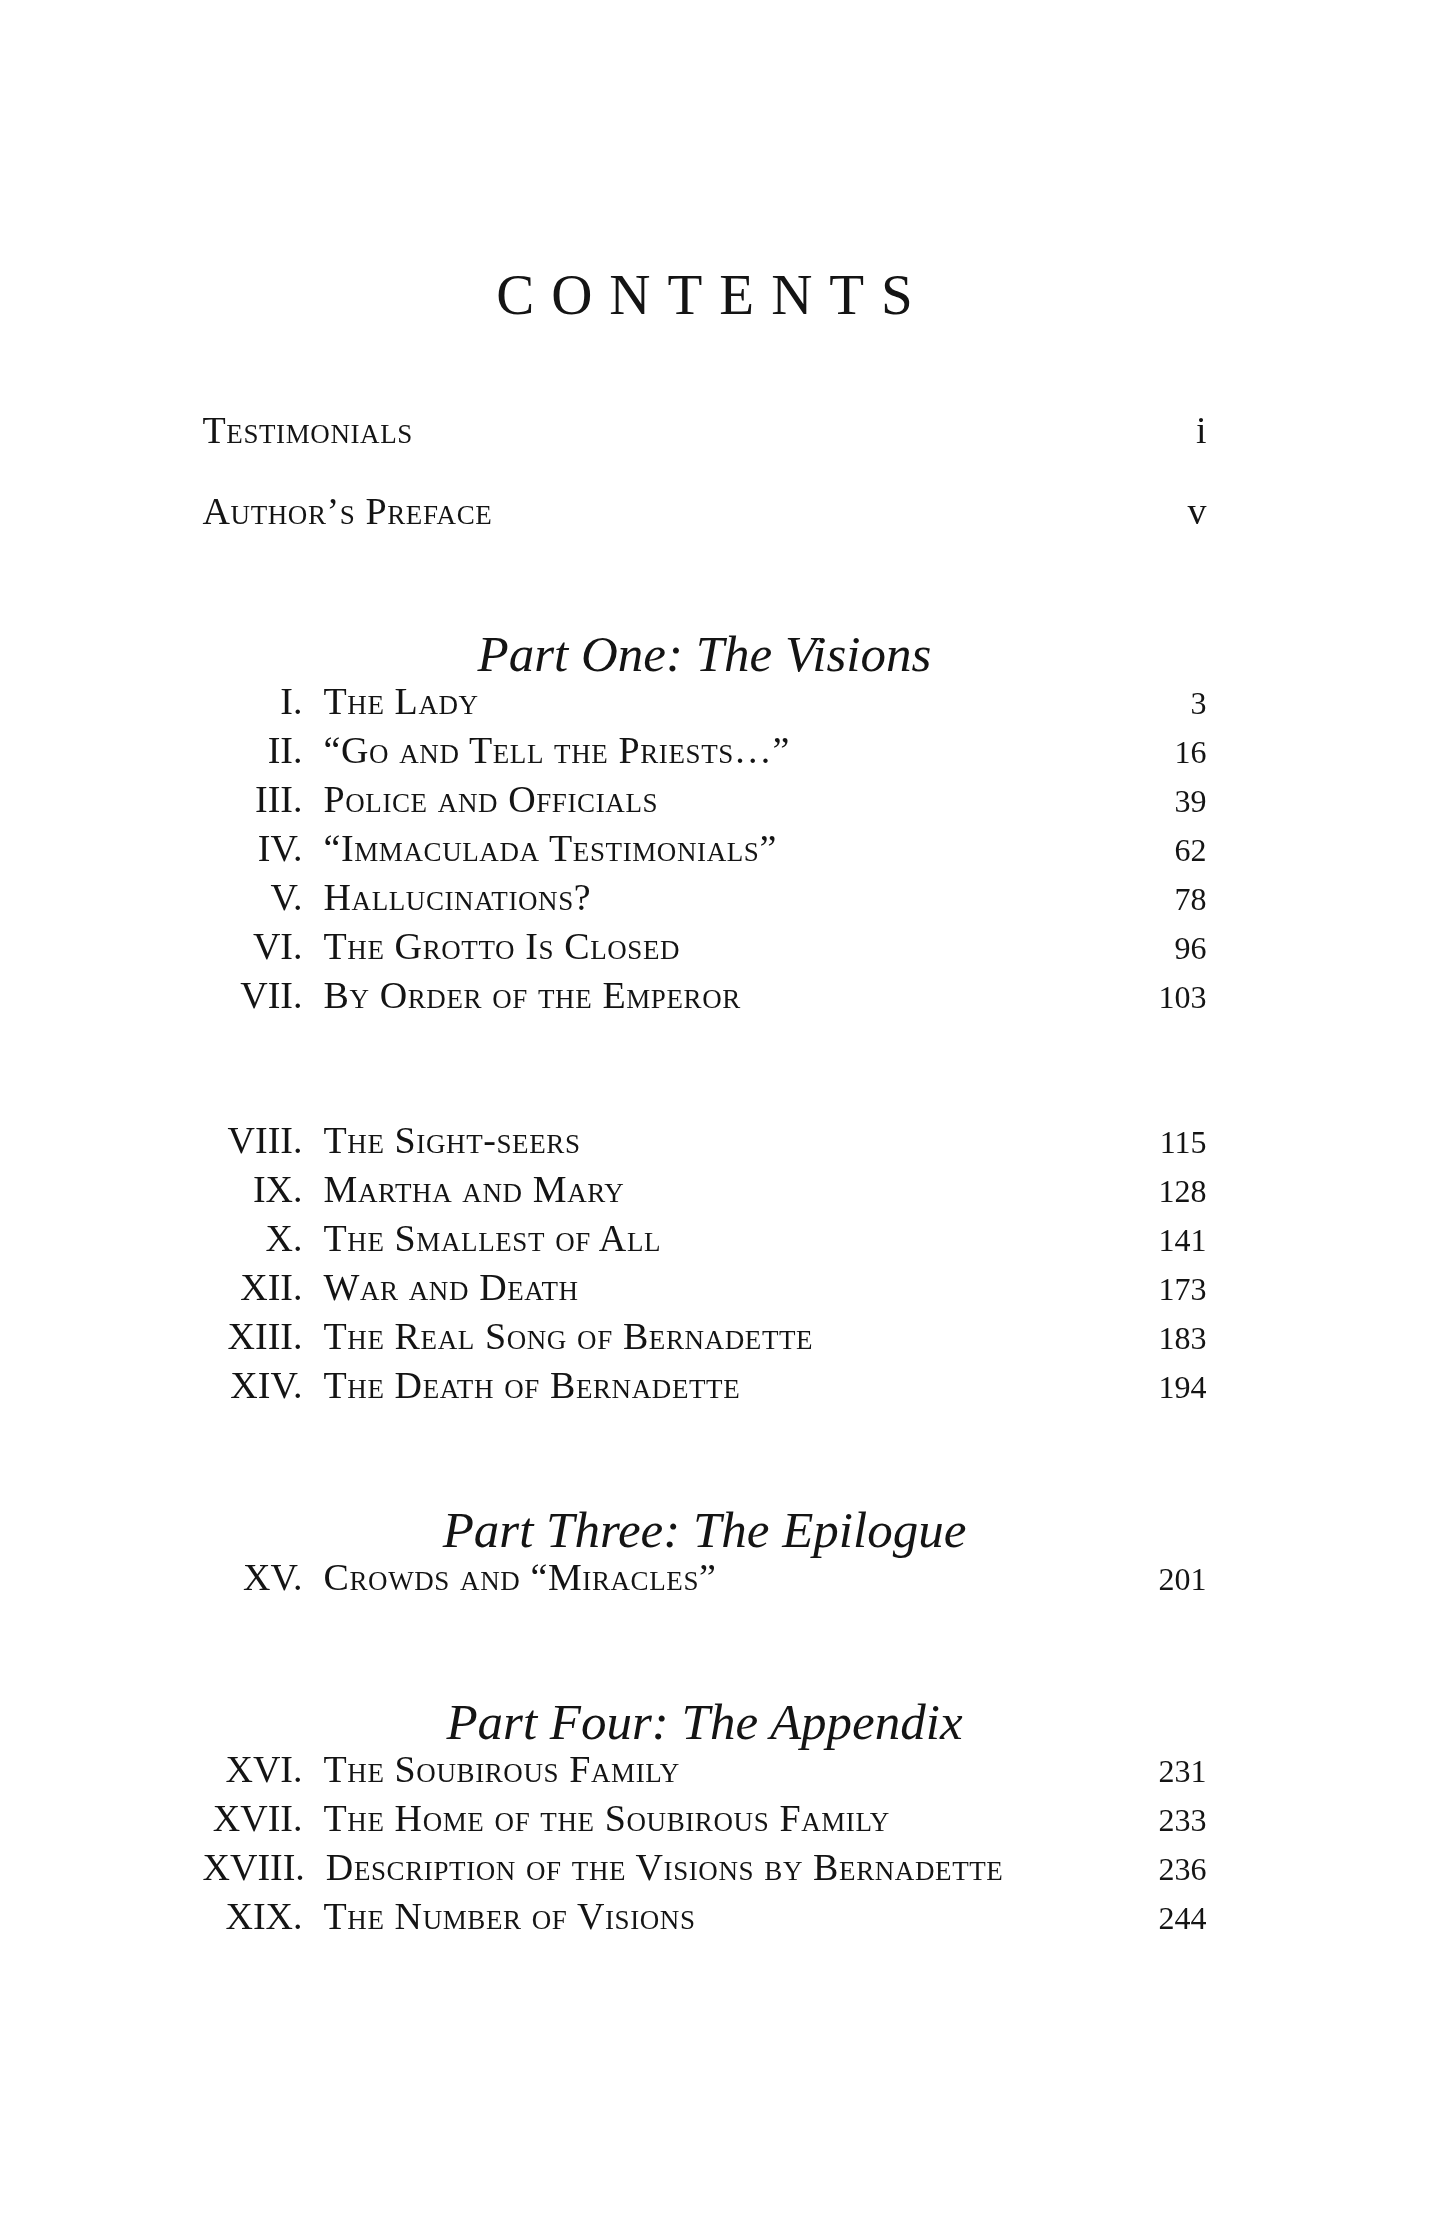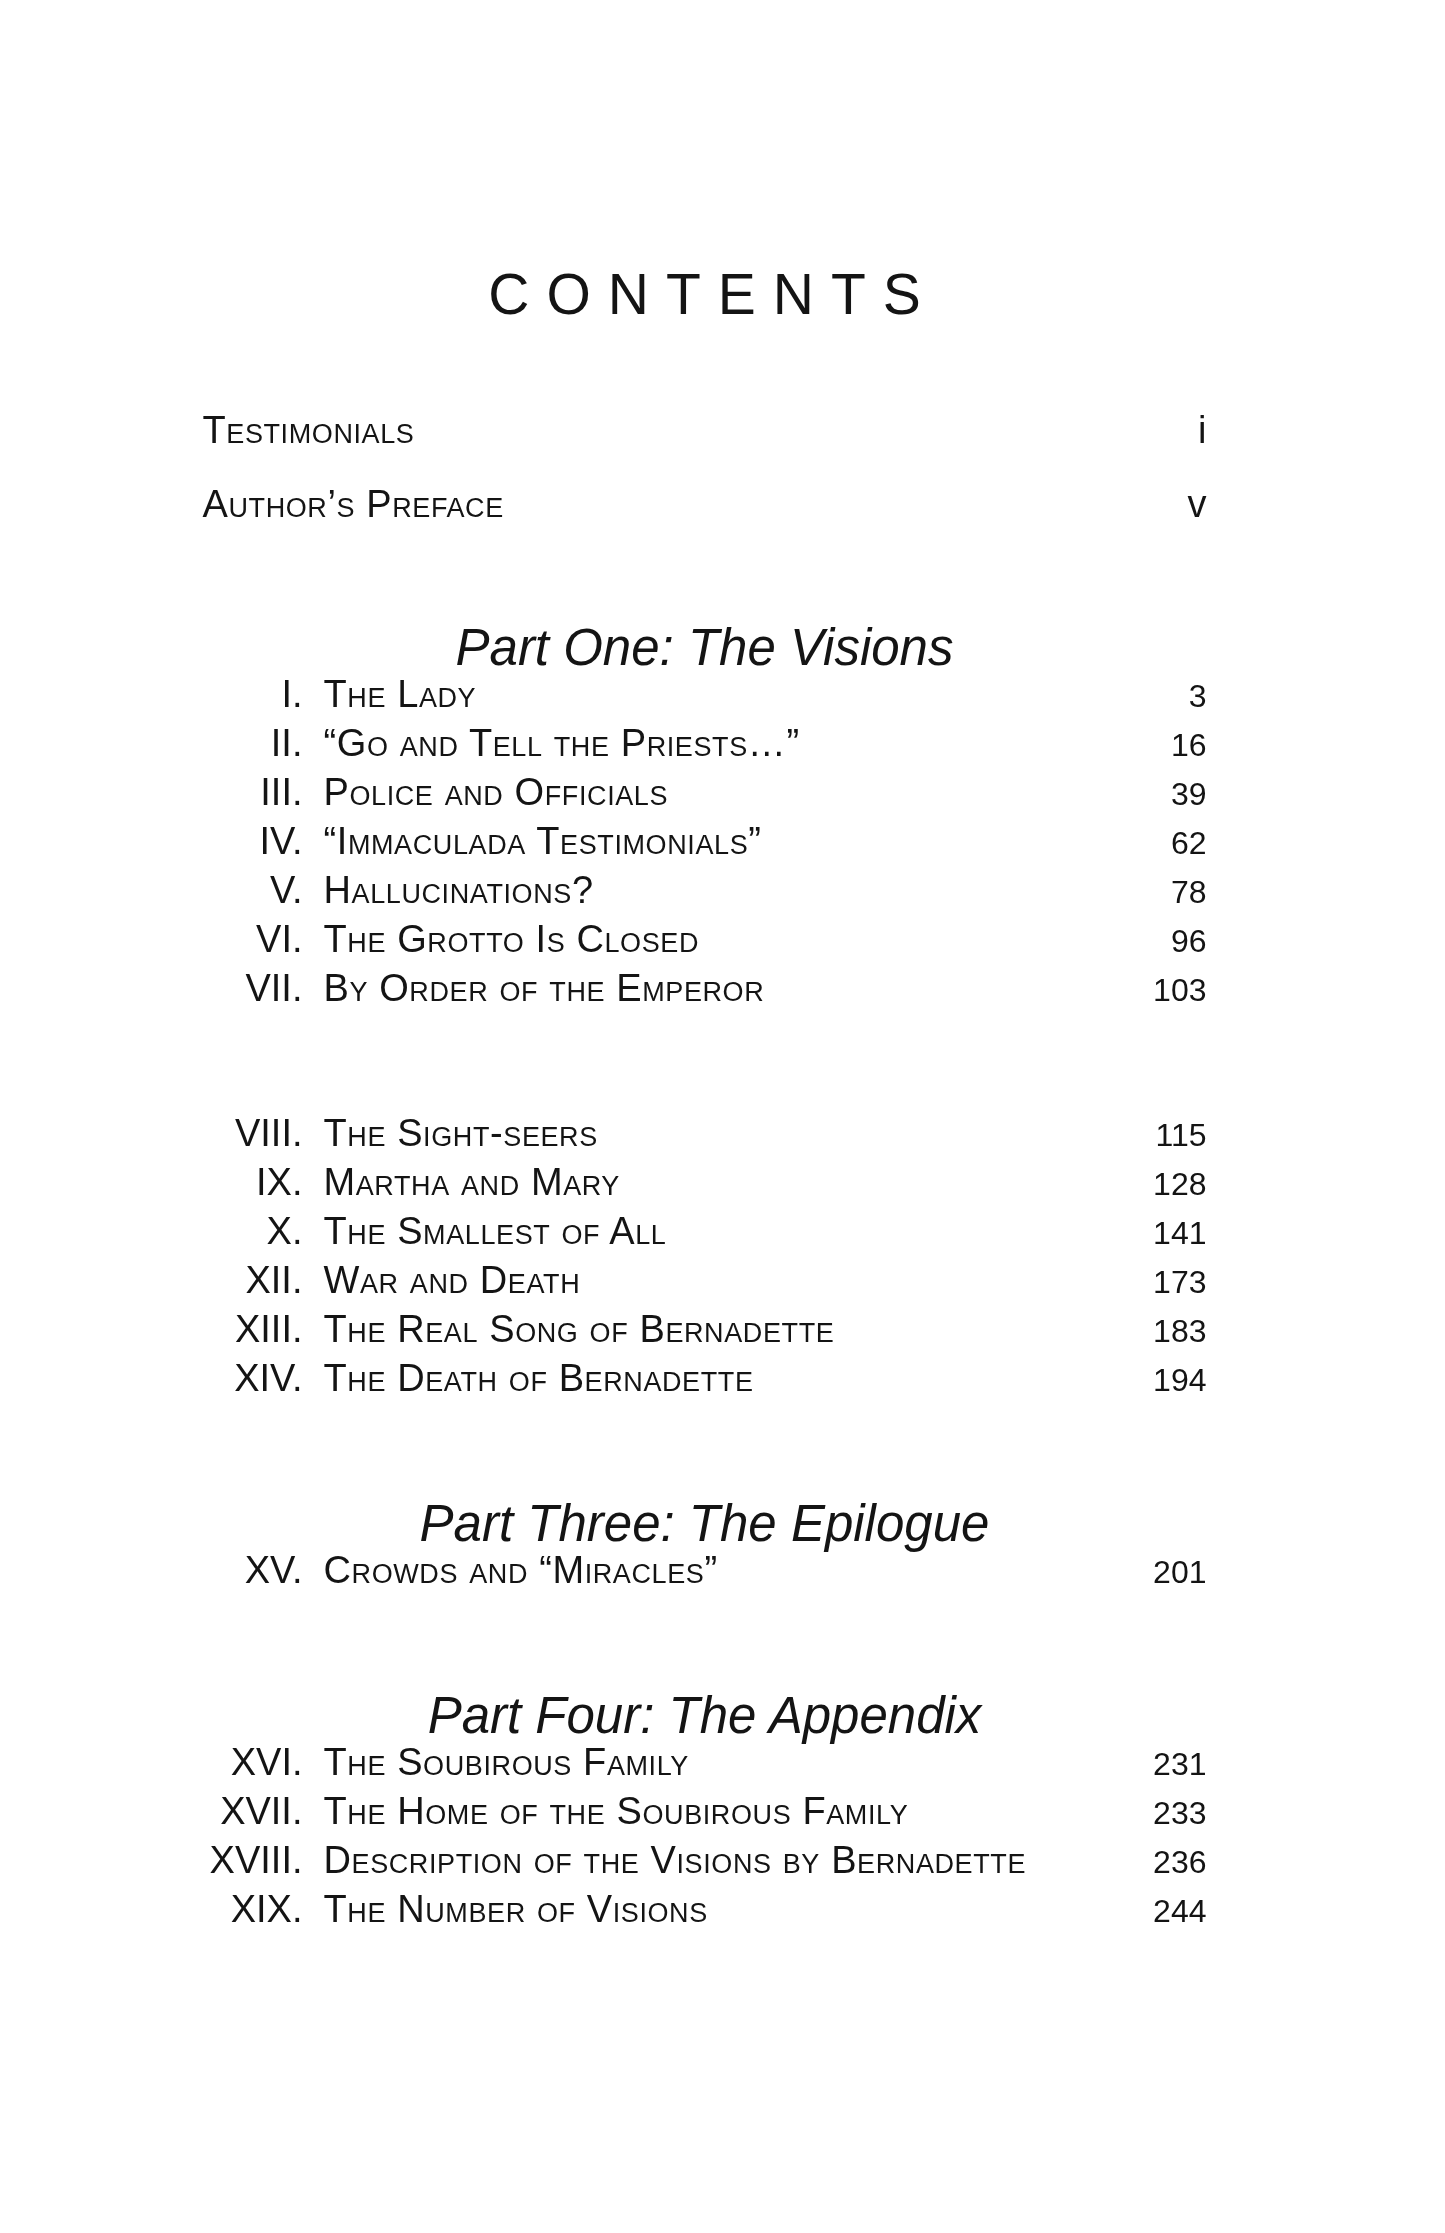--- a/index.html
+++ b/index.html
@@ -3,21 +3,21 @@
 <meta charset="utf-8">
 <style>
   * { margin: 0; padding: 0; box-sizing: border-box; }
   html, body { background: #ffffff; }
   .page {
     position: relative;
     width: 1409px;
     height: 2233px;
     background: #ffffff;
     color: #141414;
-    font-family: Liberation Sans, sans-serif;
+    font-family: Liberation Serif, serif;
     overflow: hidden;
   }
   .toc {
     width: 1004px;
     margin: 0 auto;
   }
   .toc-title {
     margin-top: 266px;
     font-size: 57px;
     line-height: 57px;
@@ -28,21 +28,21 @@
     white-space: nowrap;
   }
   .front-row {
     display: flex;
     align-items: baseline;
     justify-content: space-between;
     font-size: 38px;
     line-height: 47px;
   }
   .front-row.first { margin-top: 84px; }
-  .front-row.second { margin-top: 27px; }
+  .front-row.second { margin-top: 34px; }
   .sc {
     font-variant: small-caps;
     letter-spacing: 0.6px;
   }
   .section { margin-top: 96px; }
   .part-heading {
     font-style: italic;
     font-weight: 400;
     font-size: 51px;
     line-height: 47px;

